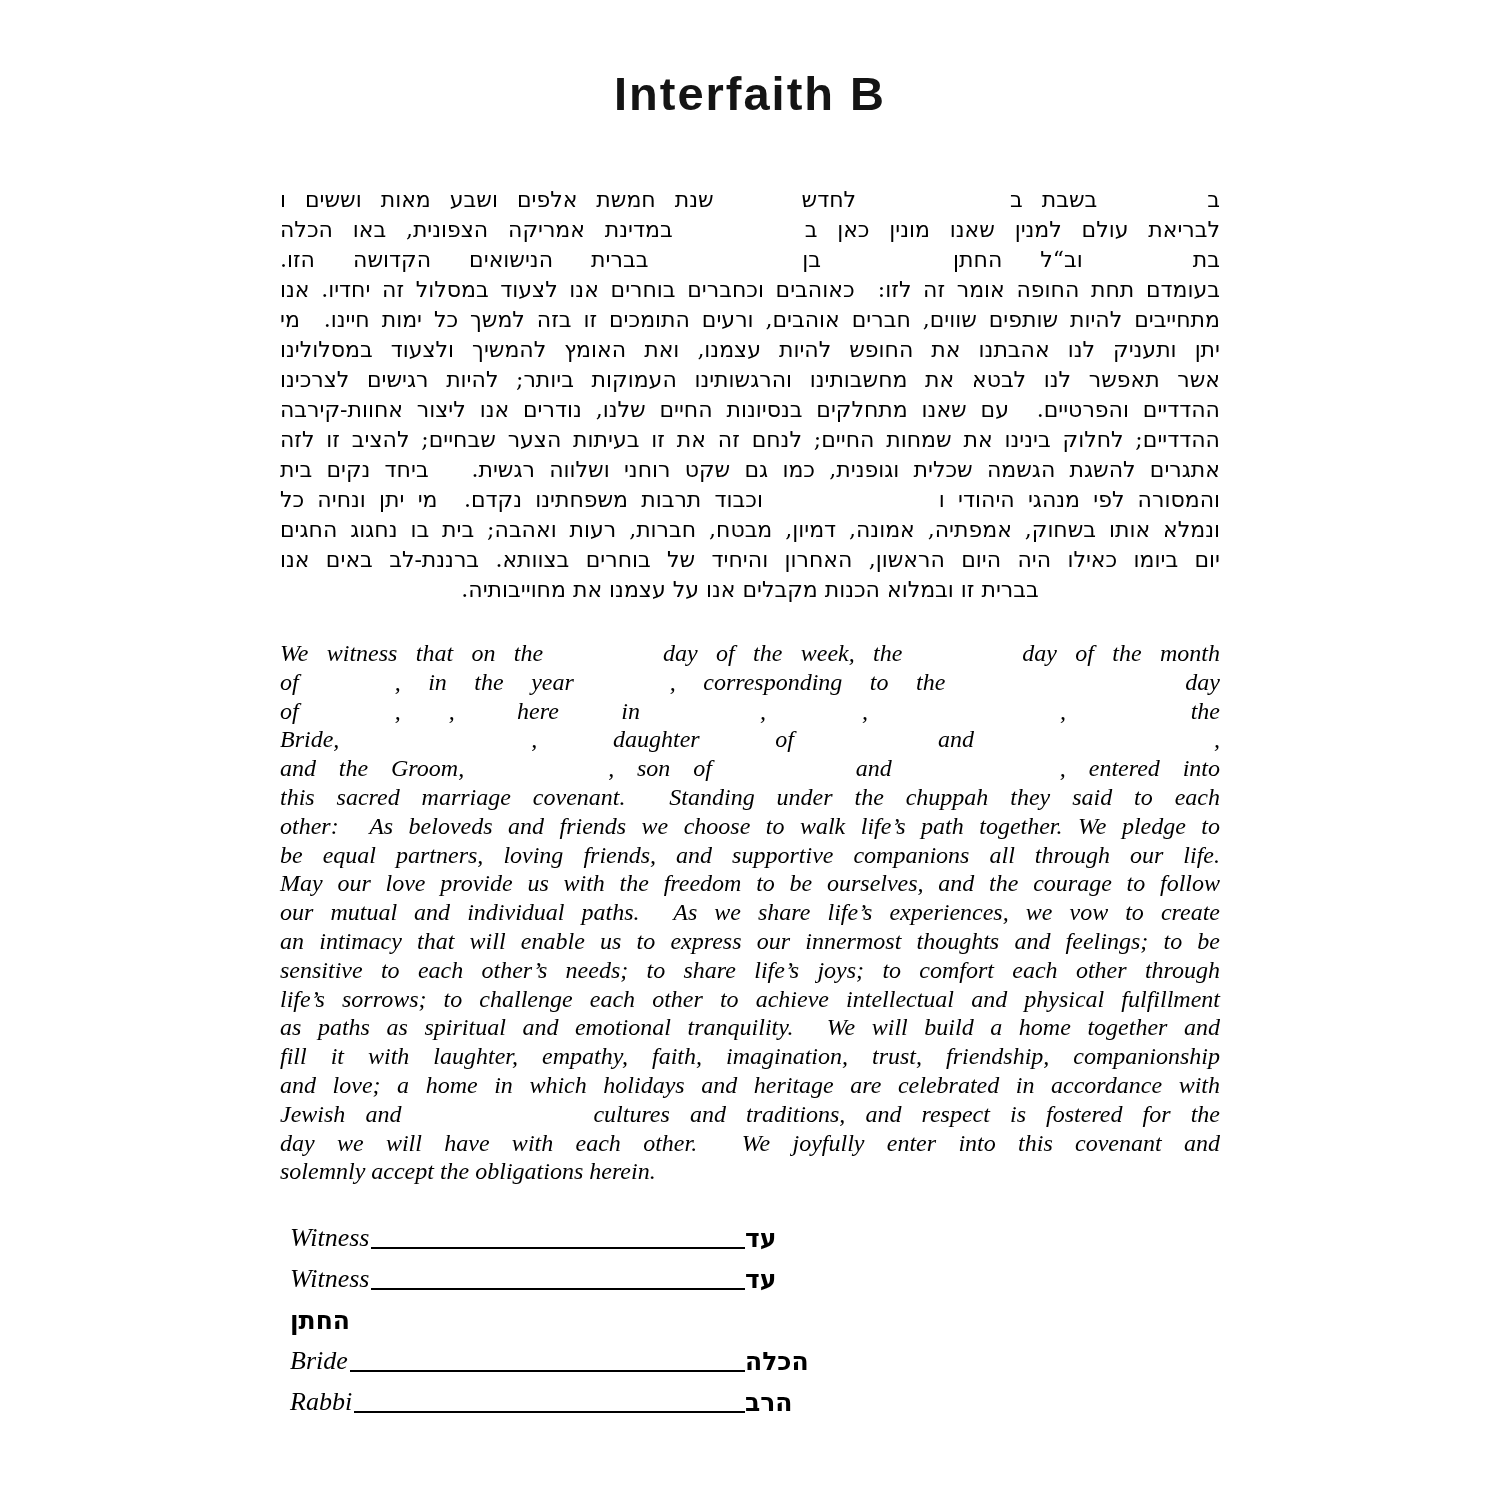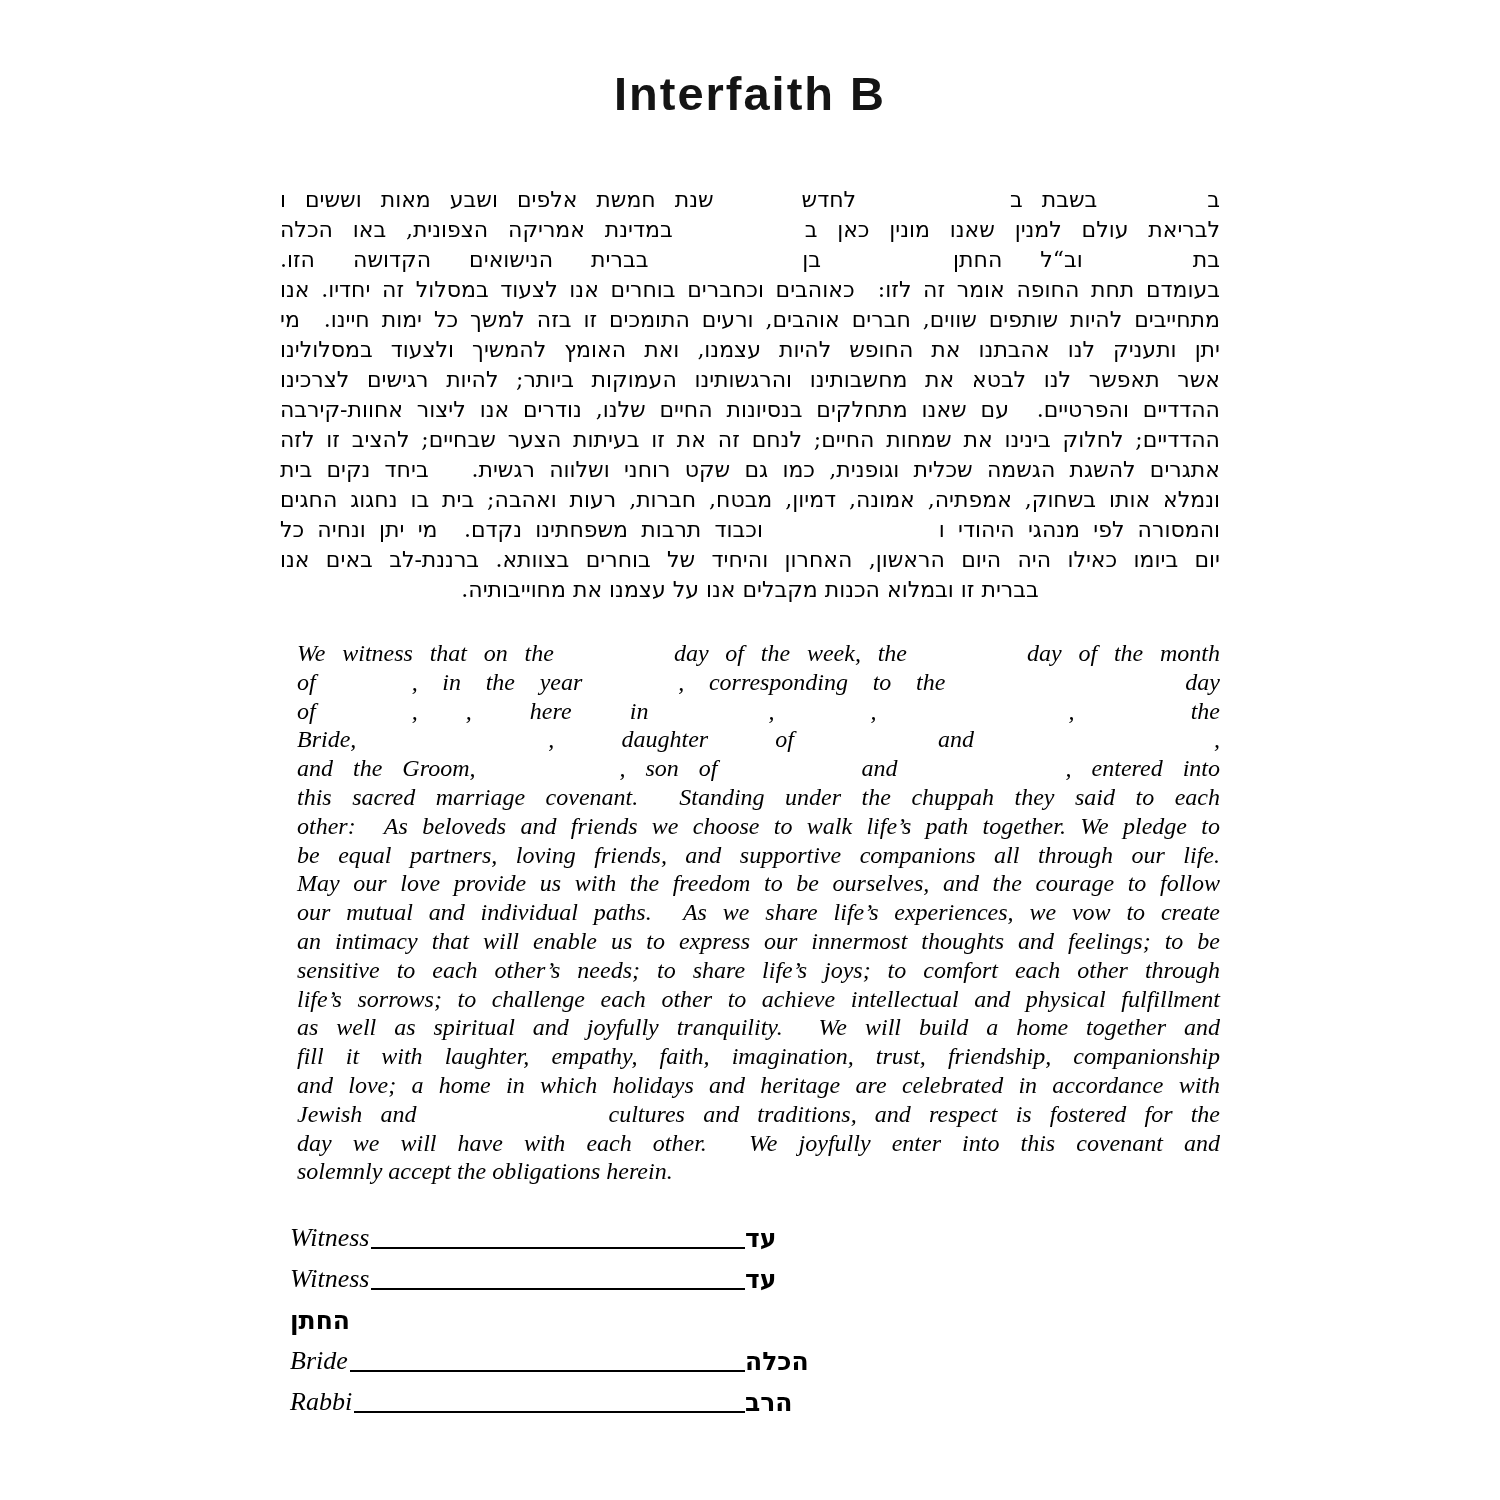--- a/index.html
+++ b/index.html
@@ -36,21 +36,20 @@
     white-space:pre-wrap;
     text-align:justify;
     text-align-last:justify;
   }
   .heb-line.center{
     text-align:center;
     text-align-last:center;
   }
   .english-block{
     margin-top:34px;
-    margin-left:17px;
   }
   .eng-line{
     font-family:"Liberation Serif",serif;
     font-style:italic;
     font-size:24px;
     line-height:28.8px;
     white-space:pre-wrap;
     text-align:justify;
     text-align-last:justify;
   }
@@ -108,41 +107,41 @@
       <div class="heb-line">ב     בשבת ב       לחדש    שנת חמשת אלפים ושבע מאות וששים ו</div>
       <div class="heb-line">לבריאת עולם למנין שאנו מונין כאן ב      במדינת אמריקה הצפונית, באו הכלה</div>
       <div class="heb-line">בת     וב“ל החתן      בן       בברית הנישואים הקדושה הזו.</div>
       <div class="heb-line">בעומדם תחת החופה אומר זה לזו:  כאוהבים וכחברים בוחרים אנו לצעוד במסלול זה יחדיו. אנו</div>
       <div class="heb-line">מתחייבים להיות שותפים שווים, חברים אוהבים, ורעים התומכים זו בזה למשך כל ימות חיינו.  מי</div>
       <div class="heb-line">יתן ותעניק לנו אהבתנו את החופש להיות עצמנו, ואת האומץ להמשיך ולצעוד במסלולינו</div>
       <div class="heb-line">אשר תאפשר לנו לבטא את מחשבותינו והרגשותינו העמוקות ביותר; להיות רגישים לצרכינו</div>
       <div class="heb-line">ההדדיים והפרטיים.  עם שאנו מתחלקים בנסיונות החיים שלנו, נודרים אנו ליצור אחוות-קירבה</div>
       <div class="heb-line">ההדדיים; לחלוק בינינו את שמחות החיים; לנחם זה את זו בעיתות הצער שבחיים; להציב זו לזה</div>
       <div class="heb-line">אתגרים להשגת הגשמה שכלית וגופנית, כמו גם שקט רוחני ושלווה רגשית.   ביחד נקים בית</div>
+      <div class="heb-line">והמסורה לפי מנהגי היהודי ו        וכבוד תרבות משפחתינו נקדם.  מי יתן ונחיה כל</div>
       <div class="heb-line">ונמלא אותו בשחוק, אמפתיה, אמונה, דמיון, מבטח, חברות, רעות ואהבה; בית בו נחגוג החגים</div>
-      <div class="heb-line">והמסורה לפי מנהגי היהודי ו        וכבוד תרבות משפחתינו נקדם.  מי יתן ונחיה כל</div>
       <div class="heb-line">יום ביומו כאילו היה היום הראשון, האחרון והיחיד של בוחרים בצוותא. ברננת-לב באים אנו</div>
       <div class="heb-line center">בברית זו ובמלוא הכנות מקבלים אנו על עצמנו את מחוייבותיה.</div>
     </div>
 
     <div class="english-block">
       <div class="eng-line">We witness that on the     day of the week, the     day of the month</div>
       <div class="eng-line">of    , in the year    , corresponding to the          day</div>
       <div class="eng-line">of    ,  , here in     ,    ,        ,  the</div>
       <div class="eng-line">Bride,        , daughter of      and          ,</div>
       <div class="eng-line">and the Groom,      , son of      and       , entered into</div>
       <div class="eng-line">this sacred marriage covenant.  Standing under the chuppah they said to each</div>
       <div class="eng-line">other:  As beloveds and friends we choose to walk life’s path together. We pledge to</div>
       <div class="eng-line">be equal partners, loving friends, and supportive companions all through our life.</div>
       <div class="eng-line">May our love provide us with the freedom to be ourselves, and the courage to follow</div>
       <div class="eng-line">our mutual and individual paths.  As we share life’s experiences, we vow to create</div>
       <div class="eng-line">an intimacy that will enable us to express our innermost thoughts and feelings; to be</div>
       <div class="eng-line">sensitive to each other’s needs; to share life’s joys; to comfort each other through</div>
       <div class="eng-line">life’s sorrows; to challenge each other to achieve intellectual and physical fulfillment</div>
-      <div class="eng-line">as well as spiritual and joyfully tranquility.  We will build a home together and</div>
+      <div class="eng-line">as paths as spiritual and emotional tranquility.  We will build a home together and</div>
       <div class="eng-line">fill it with laughter, empathy, faith, imagination, trust, friendship, companionship</div>
       <div class="eng-line">and love; a home in which holidays and heritage are celebrated in accordance with</div>
       <div class="eng-line">Jewish and        cultures and traditions, and respect is fostered for the</div>
       <div class="eng-line">day we will have with each other.  We joyfully enter into this covenant and</div>
       <div class="eng-line last">solemnly accept the obligations herein.</div>
     </div>
 
     <div class="signatures">
 
       <div class="sig-row">

